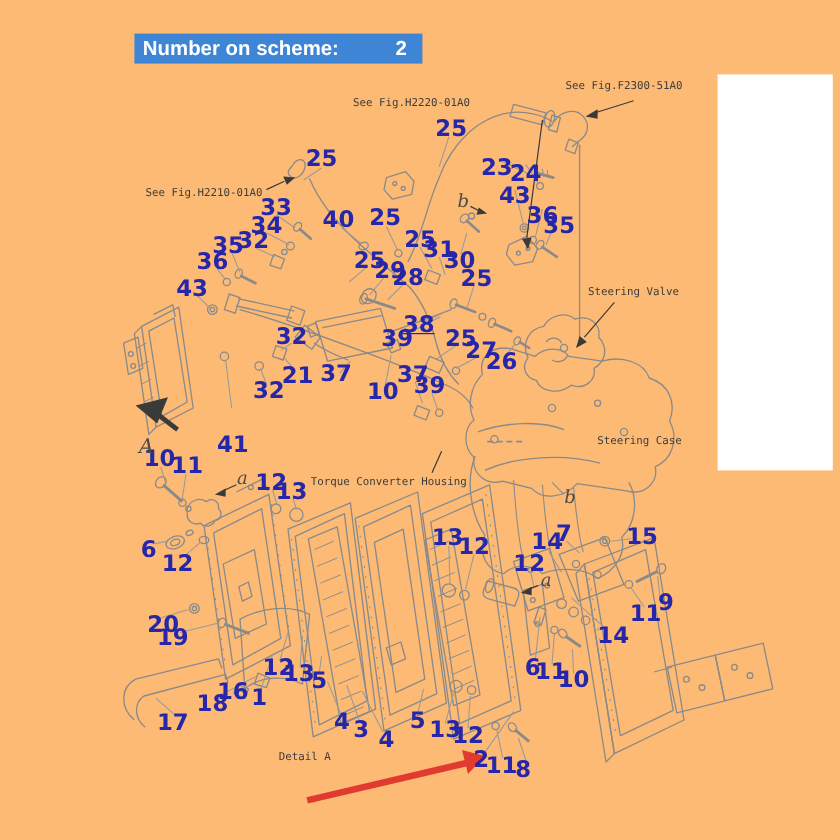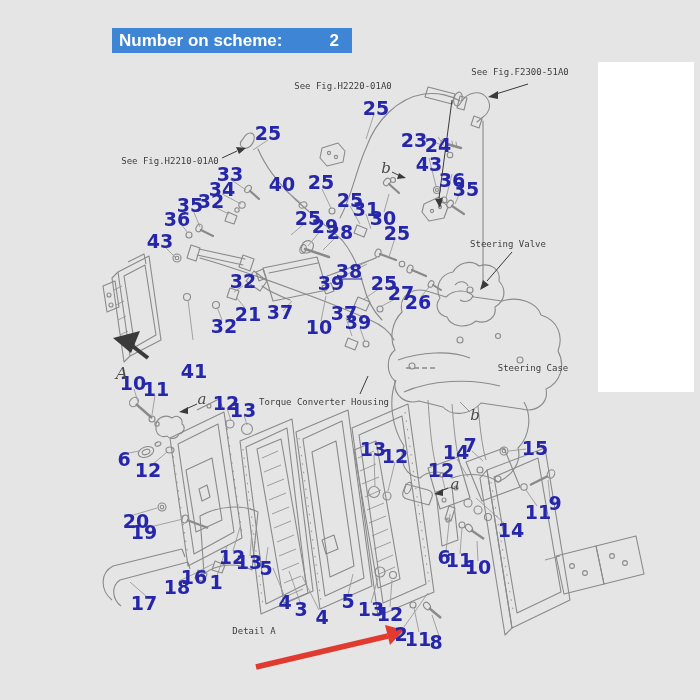--- a/index.html
+++ b/index.html
@@ -1,16 +1,16 @@
 <!DOCTYPE html>
 <html style="--banner-bg: #3e86d5; --callout: #2526a9; --red: #e13b2f;"><head>
 <meta charset="utf-8">
 <style>
   html,body{margin:0;padding:0;background:#fff;}
-  #stage{position:relative;width:700px;height:700px;background:#e5e5e5;overflow:hidden;
+  #stage{position:relative;width:700px;height:700px;background:#fdba74;overflow:hidden;
          font-family:"Liberation Sans",sans-serif;}
   #art{position:absolute;left:0;top:0;}
   .banner{position:absolute;left:112px;top:28px;width:240px;height:25px;
           background:var(--banner-bg,#3e86d5);color:#fff;display:flex;align-items:center;
           justify-content:space-between;padding:0 13px 0 7px;box-sizing:border-box;
           font:bold 17px "Liberation Sans",sans-serif;}
   .callout{position:absolute;transform:translate(-50%,-50%);
            font:bold 19px "DejaVu Sans",sans-serif;color:var(--callout,#2526a9);
            line-height:1;white-space:nowrap;}
   .figref,.partlabel{position:absolute;transform:translate(-50%,-50%);
@@ -335,21 +335,21 @@
       <span class="callout" style="left: 441px; top: 470px;">12</span>
       <span class="callout" style="left: 555px; top: 503px;">9</span>
       <span class="callout" style="left: 538px; top: 512px;">11</span>
       <span class="callout" style="left: 511px; top: 530px;">14</span>
       <span class="callout" style="left: 444px; top: 557px;">6</span>
       <span class="callout" style="left: 459px; top: 560px;">11</span>
       <span class="callout" style="left: 478px; top: 567px;">10</span>
       <span class="figref" style="left: 170px; top: 161px;">See Fig.H2210-01A0</span>
       <span class="figref" style="left: 343px; top: 86px;">See Fig.H2220-01A0</span>
       <span class="figref" style="left: 520px; top: 72px;">See Fig.F2300-51A0</span>
-      <span class="partlabel" style="left: 508px; top: 244px;">Steering Valve</span>
+      <span class="partlabel" style="left: 528px; top: 244px;">Steering Valve</span>
       <span class="partlabel" style="left: 533px; top: 368px;">Steering Case</span>
       <span class="partlabel" style="left: 324px; top: 402px;">Torque Converter Housing</span>
       <span class="partlabel" style="left: 254px; top: 631px;">Detail A</span>
       <span class="viewletter" style="left: 122px; top: 373px; font-size: 17px;">A</span>
       <span class="viewletter" style="left: 202px; top: 399px; font-size: 15px;">a</span>
       <span class="viewletter" style="left: 455px; top: 484px; font-size: 15px;">a</span>
       <span class="viewletter" style="left: 386px; top: 168px; font-size: 15px;">b</span>
       <span class="viewletter" style="left: 475px; top: 415px; font-size: 15px;">b</span>
     </div>
 </div>

